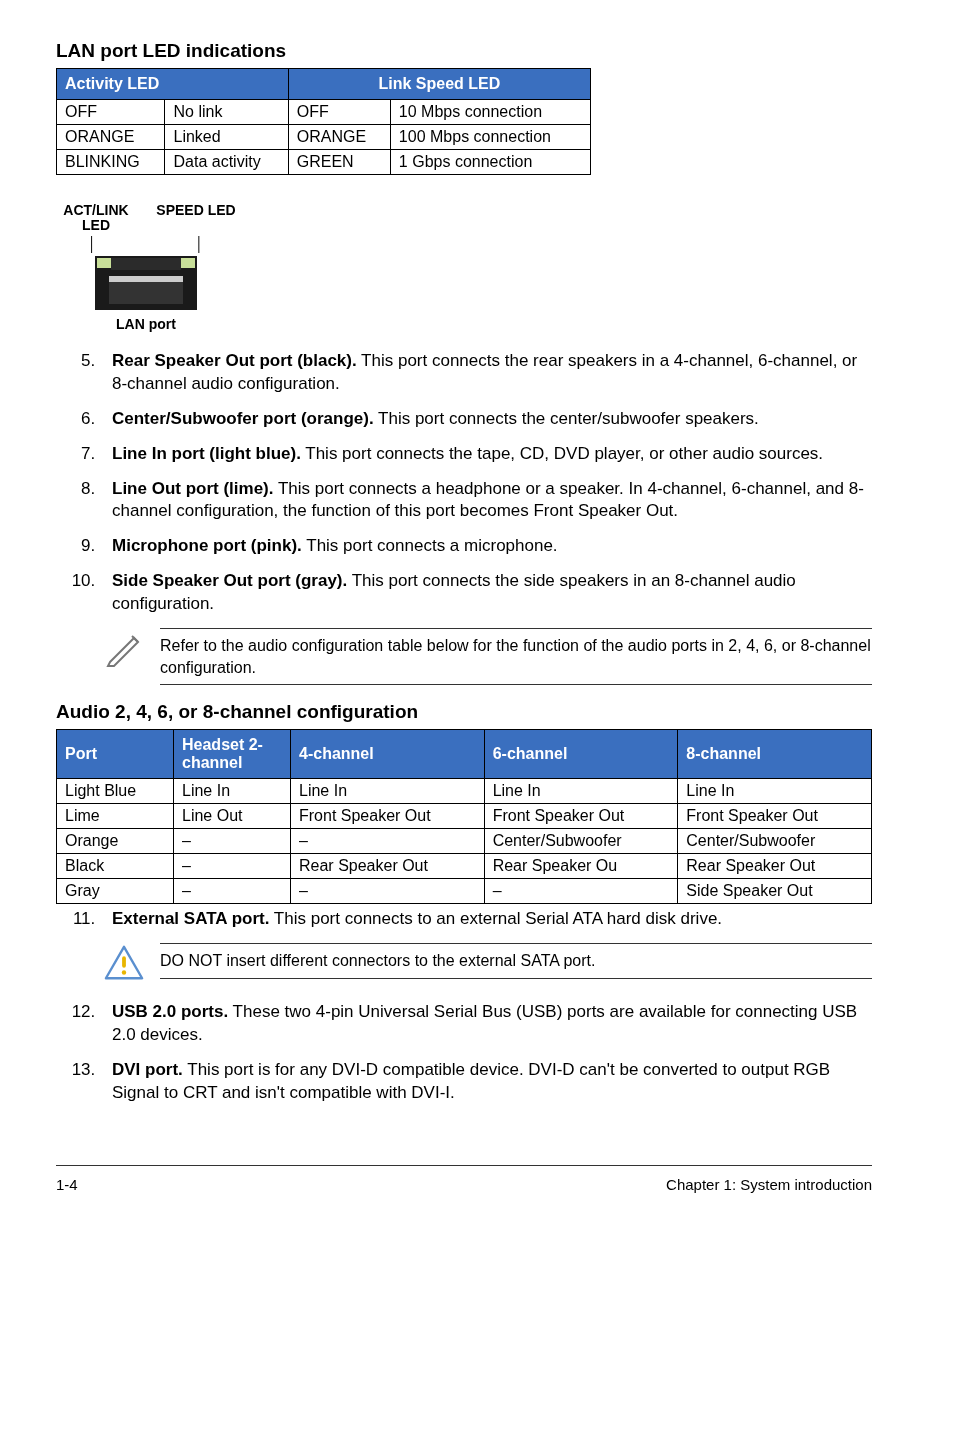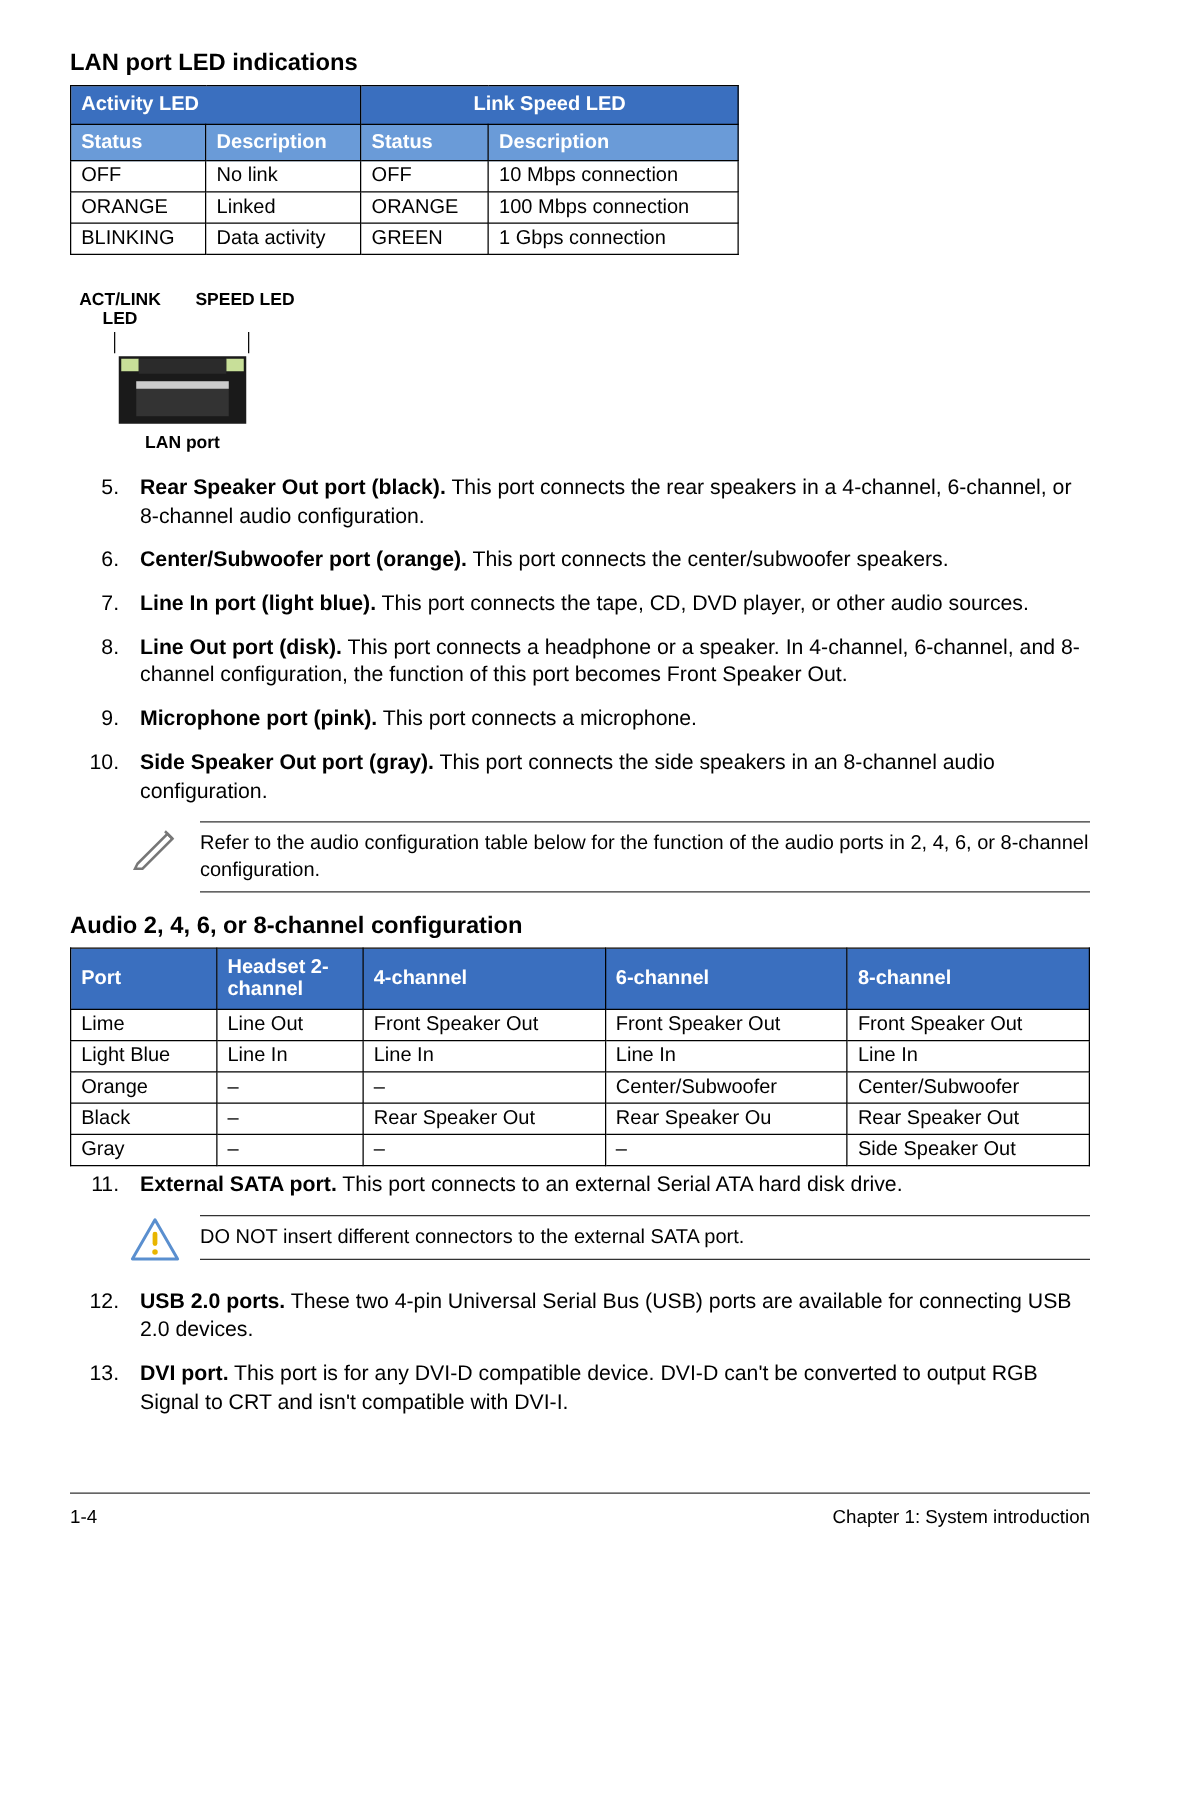--- a/index.html
+++ b/index.html
@@ -115,26 +115,20 @@
 <div class="page">
 
   <h2 class="section-title">LAN port LED indications</h2>
 
   <div class="top-row">
     <table class="led-table">
       <tbody>
           <tr>
         <td class="hdr-cell" colspan="2">Activity LED</td>
         <td class="hdr-cell" colspan="2" style="text-align:center">Link Speed LED</td>
-      </tr>
-      <tr>
-        <td class="sub-cell">Status</td>
-        <td class="sub-cell">Description</td>
-        <td class="sub-cell">Status</td>
-        <td class="sub-cell">Description</td>
       </tr>
       <tr>
         <td>OFF</td>
         <td>No link</td>
         <td>OFF</td>
         <td>10 Mbps connection</td>
       </tr>
       <tr>
         <td>ORANGE</td>
         <td>Linked</td>
@@ -168,21 +162,21 @@
         <rect x="18" y="24" width="74" height="6" fill="#ccc"></rect>
       </svg>
       <div>LAN port</div>
     </div>
   </div>
 
   <ol class="feature-list" start="5">
     <li><span class="label">Rear Speaker Out port (black).</span><span> This port connects the rear speakers in a 4-channel, 6-channel, or 8-channel audio configuration.</span></li>
     <li><span class="label">Center/Subwoofer port (orange).</span><span> This port connects the center/subwoofer speakers.</span></li>
     <li><span class="label">Line In port (light blue).</span><span> This port connects the tape, CD, DVD player, or other audio sources.</span></li>
-    <li><span class="label">Line Out port (disk).</span><span> This port connects a headphone or a speaker. In 4-channel, 6-channel, and 8-channel configuration, the function of this port becomes Front Speaker Out.</span></li>
+    <li><span class="label">Line Out port (lime).</span><span> This port connects a headphone or a speaker. In 4-channel, 6-channel, and 8-channel configuration, the function of this port becomes Front Speaker Out.</span></li>
     <li><span class="label">Microphone port (pink).</span><span> This port connects a microphone.</span></li>
     <li><span class="label">Side Speaker Out port (gray).</span><span> This port connects the side speakers in an 8-channel audio configuration.</span></li>
   </ol>
 
   <div class="note-block">
     <svg class="pencil-svg" width="40" height="40" viewBox="0 0 40 40">
       <path d="M6 34 L30 10 L34 14 L10 38 L4 38 Z" fill="none" stroke="#777" stroke-width="2"></path>
       <path d="M28 8 L34 14" stroke="#777" stroke-width="2"></path>
     </svg>
     <div class="note-lines">Refer to the audio configuration table below for the function of the audio ports in 2, 4, 6, or 8-channel configuration.</div>
@@ -193,32 +187,32 @@
   <table class="audio-table">
     <tbody>
         <tr>
       <th style="width:100px">Port</th>
       <th style="width:100px">Headset 2-channel</th>
       <th>4-channel</th>
       <th>6-channel</th>
       <th>8-channel</th>
     </tr>
     <tr>
+          <td>Light Blue</td>
+          <td>Line In</td>
+          <td>Line In</td>
+          <td>Line In</td>
+          <td>Line In</td>
+        </tr>
+    <tr>
           <td>Lime</td>
           <td>Line Out</td>
           <td>Front Speaker Out</td>
           <td>Front Speaker Out</td>
           <td>Front Speaker Out</td>
-        </tr>
-    <tr>
-          <td>Light Blue</td>
-          <td>Line In</td>
-          <td>Line In</td>
-          <td>Line In</td>
-          <td>Line In</td>
         </tr>
     <tr>
           <td>Orange</td>
           <td>–</td>
           <td>–</td>
           <td>Center/Subwoofer</td>
           <td>Center/Subwoofer</td>
         </tr>
     <tr>
           <td>Black</td>

